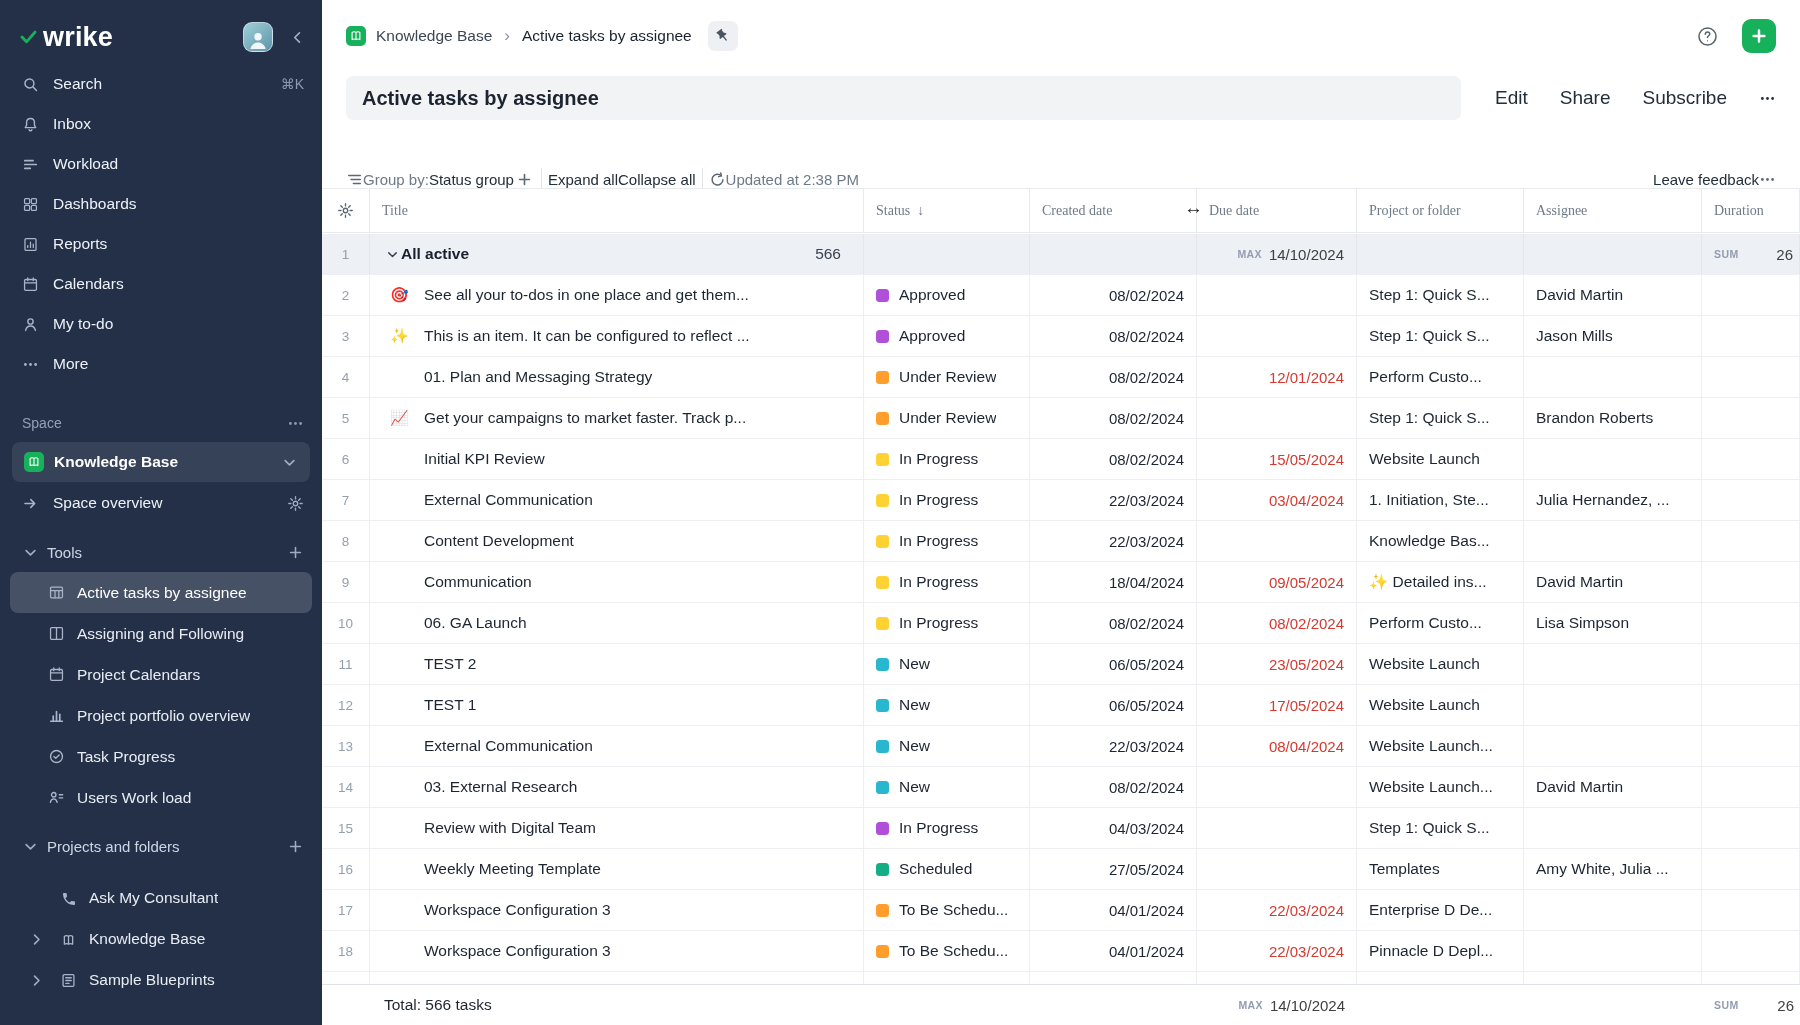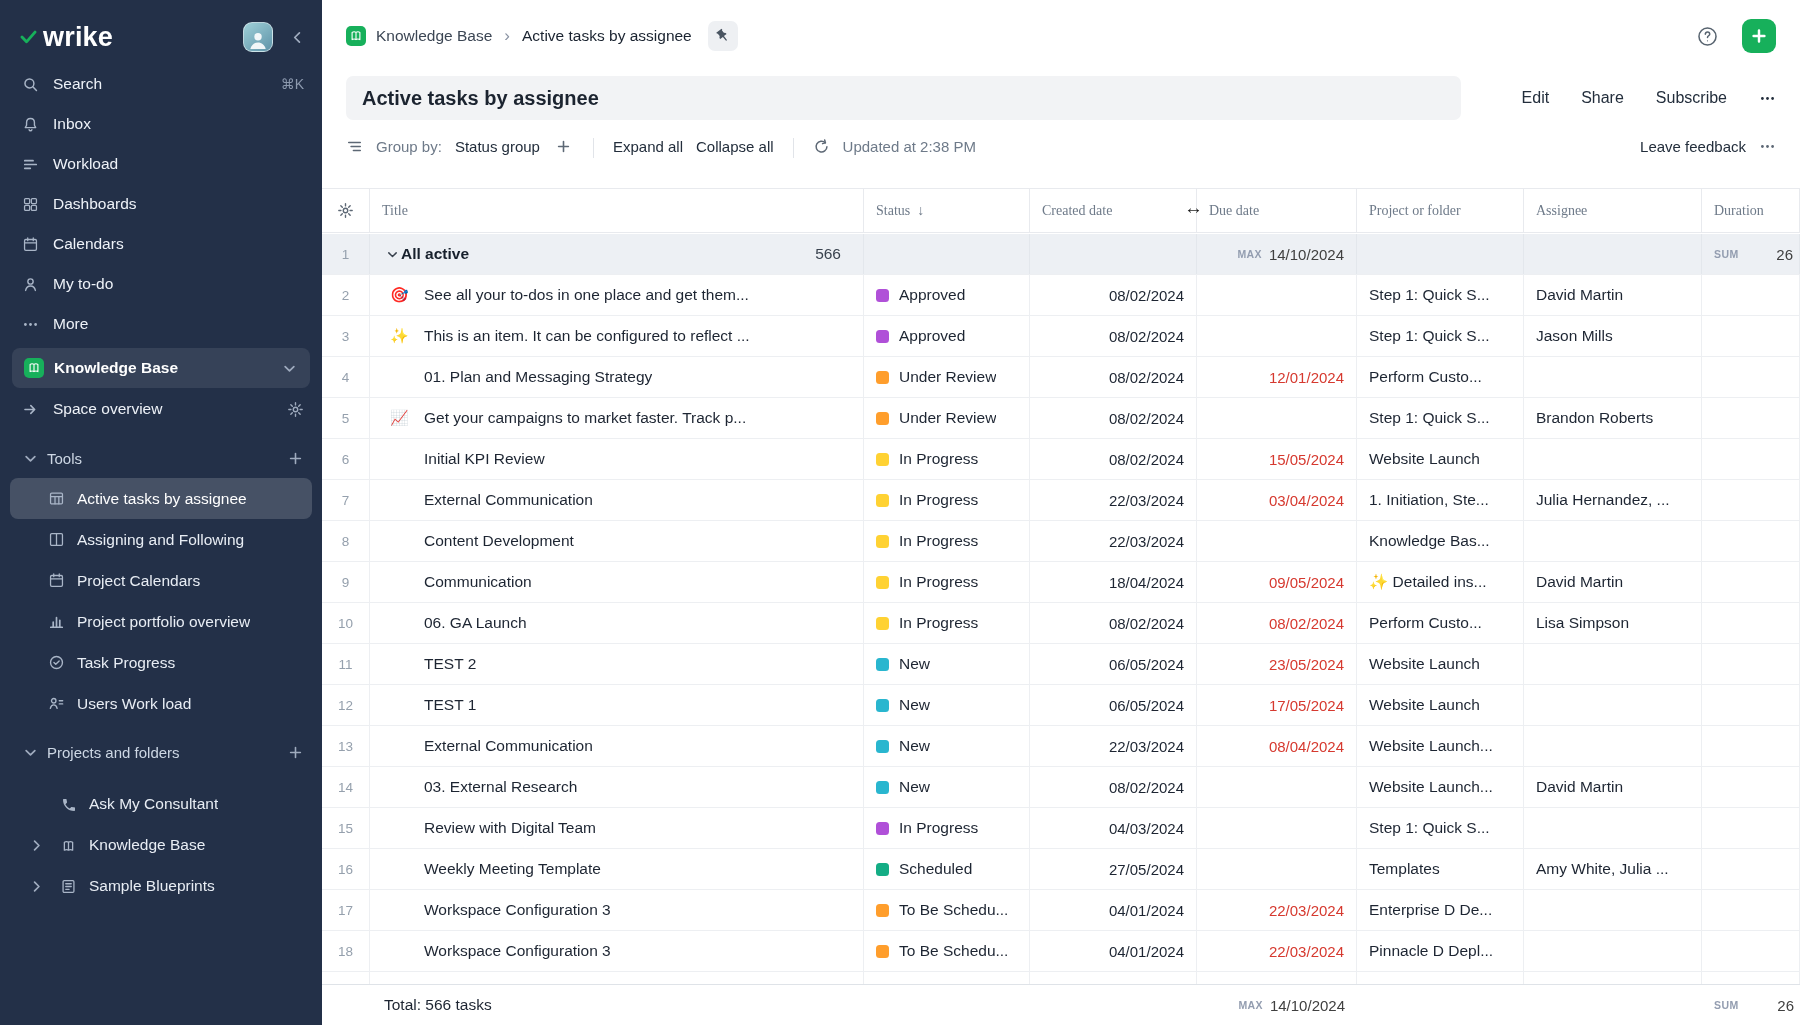--- a/index.html
+++ b/index.html
@@ -48,24 +48,24 @@
   .bc-sep{color:#8a93a3;font-size:17px;padding:0 2px;}
   .bc-current{color:#1a2330;font-size:15.5px;font-weight:500;}
   .pin-btn{margin-left:6px;width:30px;height:30px;border:none;border-radius:7px;background:#eef0f3;color:#4a5562;display:flex;align-items:center;justify-content:center;cursor:pointer;}
   .spacer{flex:1;}
   .help-btn{width:30px;height:30px;border:none;background:transparent;color:#57636f;display:flex;align-items:center;justify-content:center;cursor:pointer;}
   .add-btn{width:34px;height:34px;border:none;border-radius:9px;background:var(--brand);display:flex;align-items:center;justify-content:center;cursor:pointer;margin-left:10px;}
 
   .titlebar{flex:none;display:flex;align-items:center;padding:4px 24px 18px;}
   .title-input{width:1115px;height:44px;background:#f2f3f5;border-radius:7px;display:flex;align-items:center;padding:0 16px;font-size:20px;font-weight:700;color:#1c2430;cursor:text;white-space:nowrap;overflow:hidden;}
   .tb-actions{margin-left:auto;display:flex;align-items:center;gap:32px;}
-  .tb-actions button{border:none;background:transparent;font-family:inherit;font-size:16px;font-weight:500;color:#232e3c;cursor:pointer;}
+  .tb-actions button{border:none;background:transparent;font-family:inherit;font-size:19px;font-weight:500;color:#232e3c;cursor:pointer;}
   .dots-btn{border:none;background:transparent;color:#5d6875;display:flex;align-items:center;cursor:pointer;}
 
-  .toolbar{height:50px;flex:none;display:flex;align-items:flex-start;padding:0 24px;gap:13px;font-size:15px;}
+  .toolbar{height:50px;flex:none;display:flex;align-items:flex-end;padding:0 24px;font-size:15px;}
   .toolbar .ticon{color:#5d6875;display:flex;flex:none;}
   .muted{color:#6e7a89;}
   .plain{border:none;background:transparent;font-family:inherit;font-size:15px;font-weight:500;color:#232e3c;cursor:pointer;white-space:nowrap;}
   .icon-btn{border:none;background:transparent;color:#5d6875;display:flex;align-items:center;cursor:pointer;padding:0 2px;}
   .vdiv{width:1px;height:20px;background:#e1e4e9;margin:0 6px;}
 
   
   .grid{flex:1;position:relative;border-top:1px solid var(--line);min-height:0;}
   .grid-cols{display:grid;grid-template-columns:var(--cols);}
   .ghead{height:44px;border-bottom:1px solid var(--line);align-items:center;color:#6e7a89;font-size:14px;position:relative;}
@@ -172,20 +172,30 @@
               <rect x="2.4" y="8.8" width="4.8" height="4.8" rx="1"></rect>
               <rect x="8.8" y="8.8" width="4.8" height="4.8" rx="1"></rect>
             </svg>
           </span>
     <span class="nlabel">Dashboards</span>
     <span class="nshortcut"></span>
   </div>
         <div class="nav-item">
     <span class="nicon">
             <svg width="17" height="17" viewBox="0 0 16 16" fill="none" stroke="currentColor" stroke-width="1.2" stroke-linecap="round" stroke-linejoin="round">
+              <rect x="2.8" y="2.4" width="10.4" height="11.2" rx="1.2"></rect>
+              <path d="M5.4 10.8V9M8 10.8V5.8M10.6 10.8V7.6"></path>
+            </svg>
+          </span>
+    <span class="nlabel">Reports</span>
+    <span class="nshortcut"></span>
+  </div>
+        <div class="nav-item">
+    <span class="nicon">
+            <svg width="17" height="17" viewBox="0 0 16 16" fill="none" stroke="currentColor" stroke-width="1.2" stroke-linecap="round" stroke-linejoin="round">
               <rect x="2.4" y="3.3" width="11.2" height="10.2" rx="1.2"></rect>
               <path d="M2.4 6.4h11.2M5.4 1.8v2.6M10.6 1.8v2.6"></path>
             </svg>
           </span>
     <span class="nlabel">Calendars</span>
     <span class="nshortcut"></span>
   </div>
         <div class="nav-item">
     <span class="nicon">
             <svg width="17" height="17" viewBox="0 0 16 16" fill="none" stroke="currentColor" stroke-width="1.3" stroke-linecap="round" stroke-linejoin="round">
@@ -202,20 +212,30 @@
               <circle cx="3.2" cy="8" r="1.3"></circle>
               <circle cx="8" cy="8" r="1.3"></circle>
               <circle cx="12.8" cy="8" r="1.3"></circle>
             </svg>
           </span>
     <span class="nlabel">More</span>
     <span class="nshortcut"></span>
   </div>
       </nav>
 
+    <div class="section-label">
+      <span>Space</span>
+      <span class="dots">
+          <svg width="17" height="17" viewBox="0 0 16 16" fill="currentColor">
+            <circle cx="3.2" cy="8" r="1.3"></circle>
+            <circle cx="8" cy="8" r="1.3"></circle>
+            <circle cx="12.8" cy="8" r="1.3"></circle>
+          </svg>
+        </span>
+    </div>
 
     <div class="space-pill">
       <span class="bc-icon">
           <svg width="20" height="20" viewBox="0 0 20 20">
             <rect width="20" height="20" rx="5" fill="#17b05b"></rect>
             <path d="M10 6.4C8.9 5.7 7.3 5.7 6.1 6.4v7.2c1.2-.7 2.8-.7 3.9 0 1.1-.7 2.7-.7 3.9 0V6.4c-1.2-.7-2.8-.7-3.9 0zm0 0v7.2" stroke="#fff" stroke-width="1.1" fill="none" stroke-linejoin="round"></path>
           </svg>
         </span>
       <span class="plabel">Knowledge Base</span>
       <span class="pchev">

